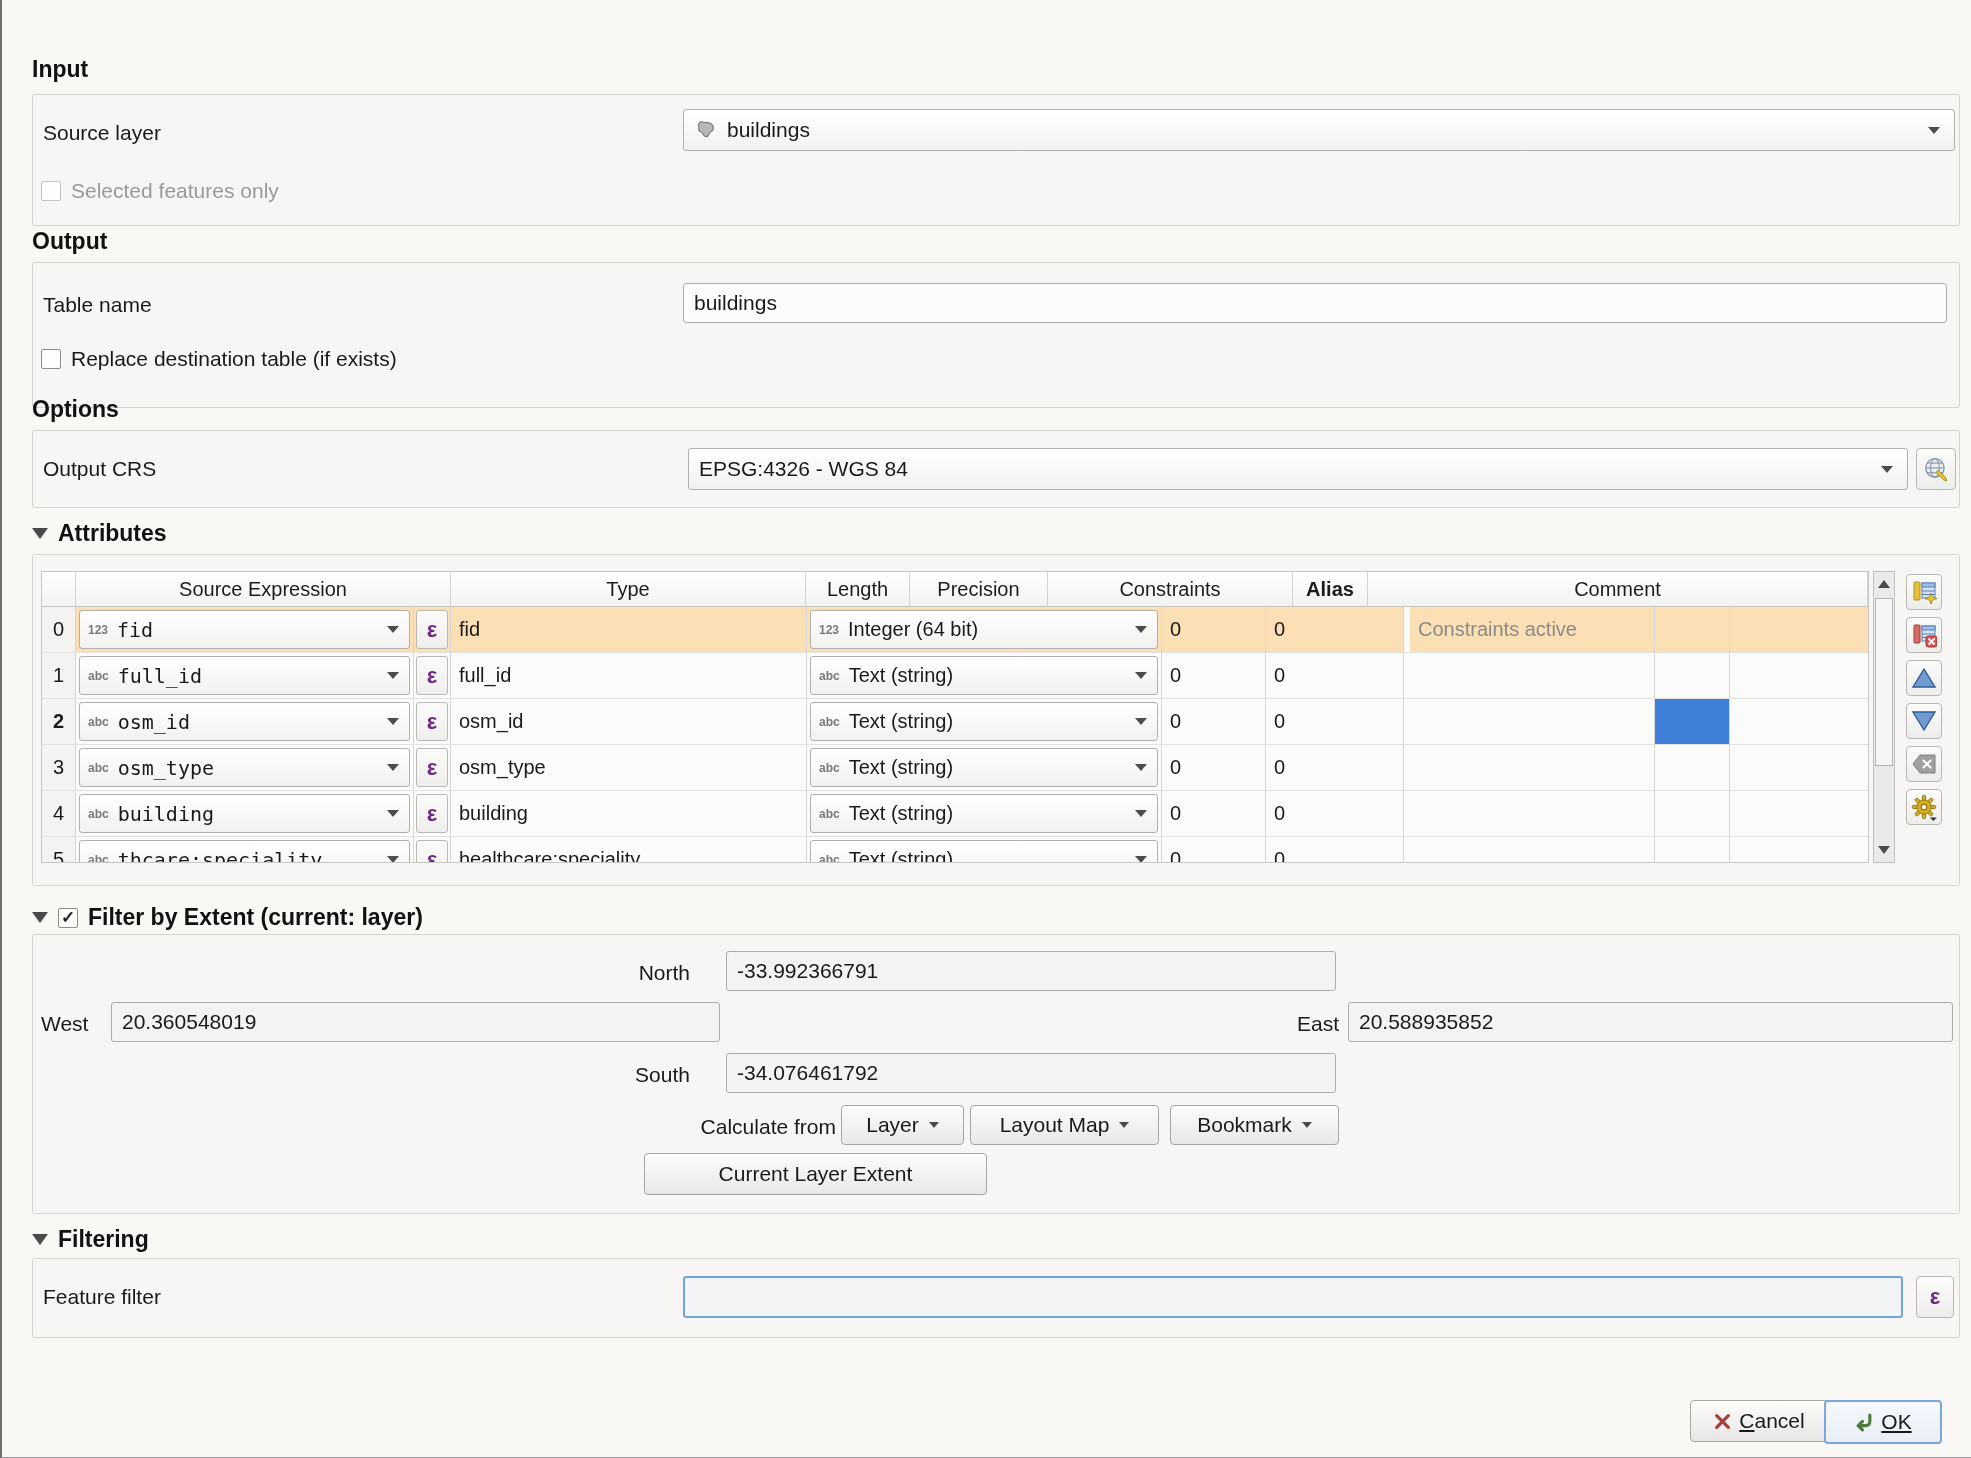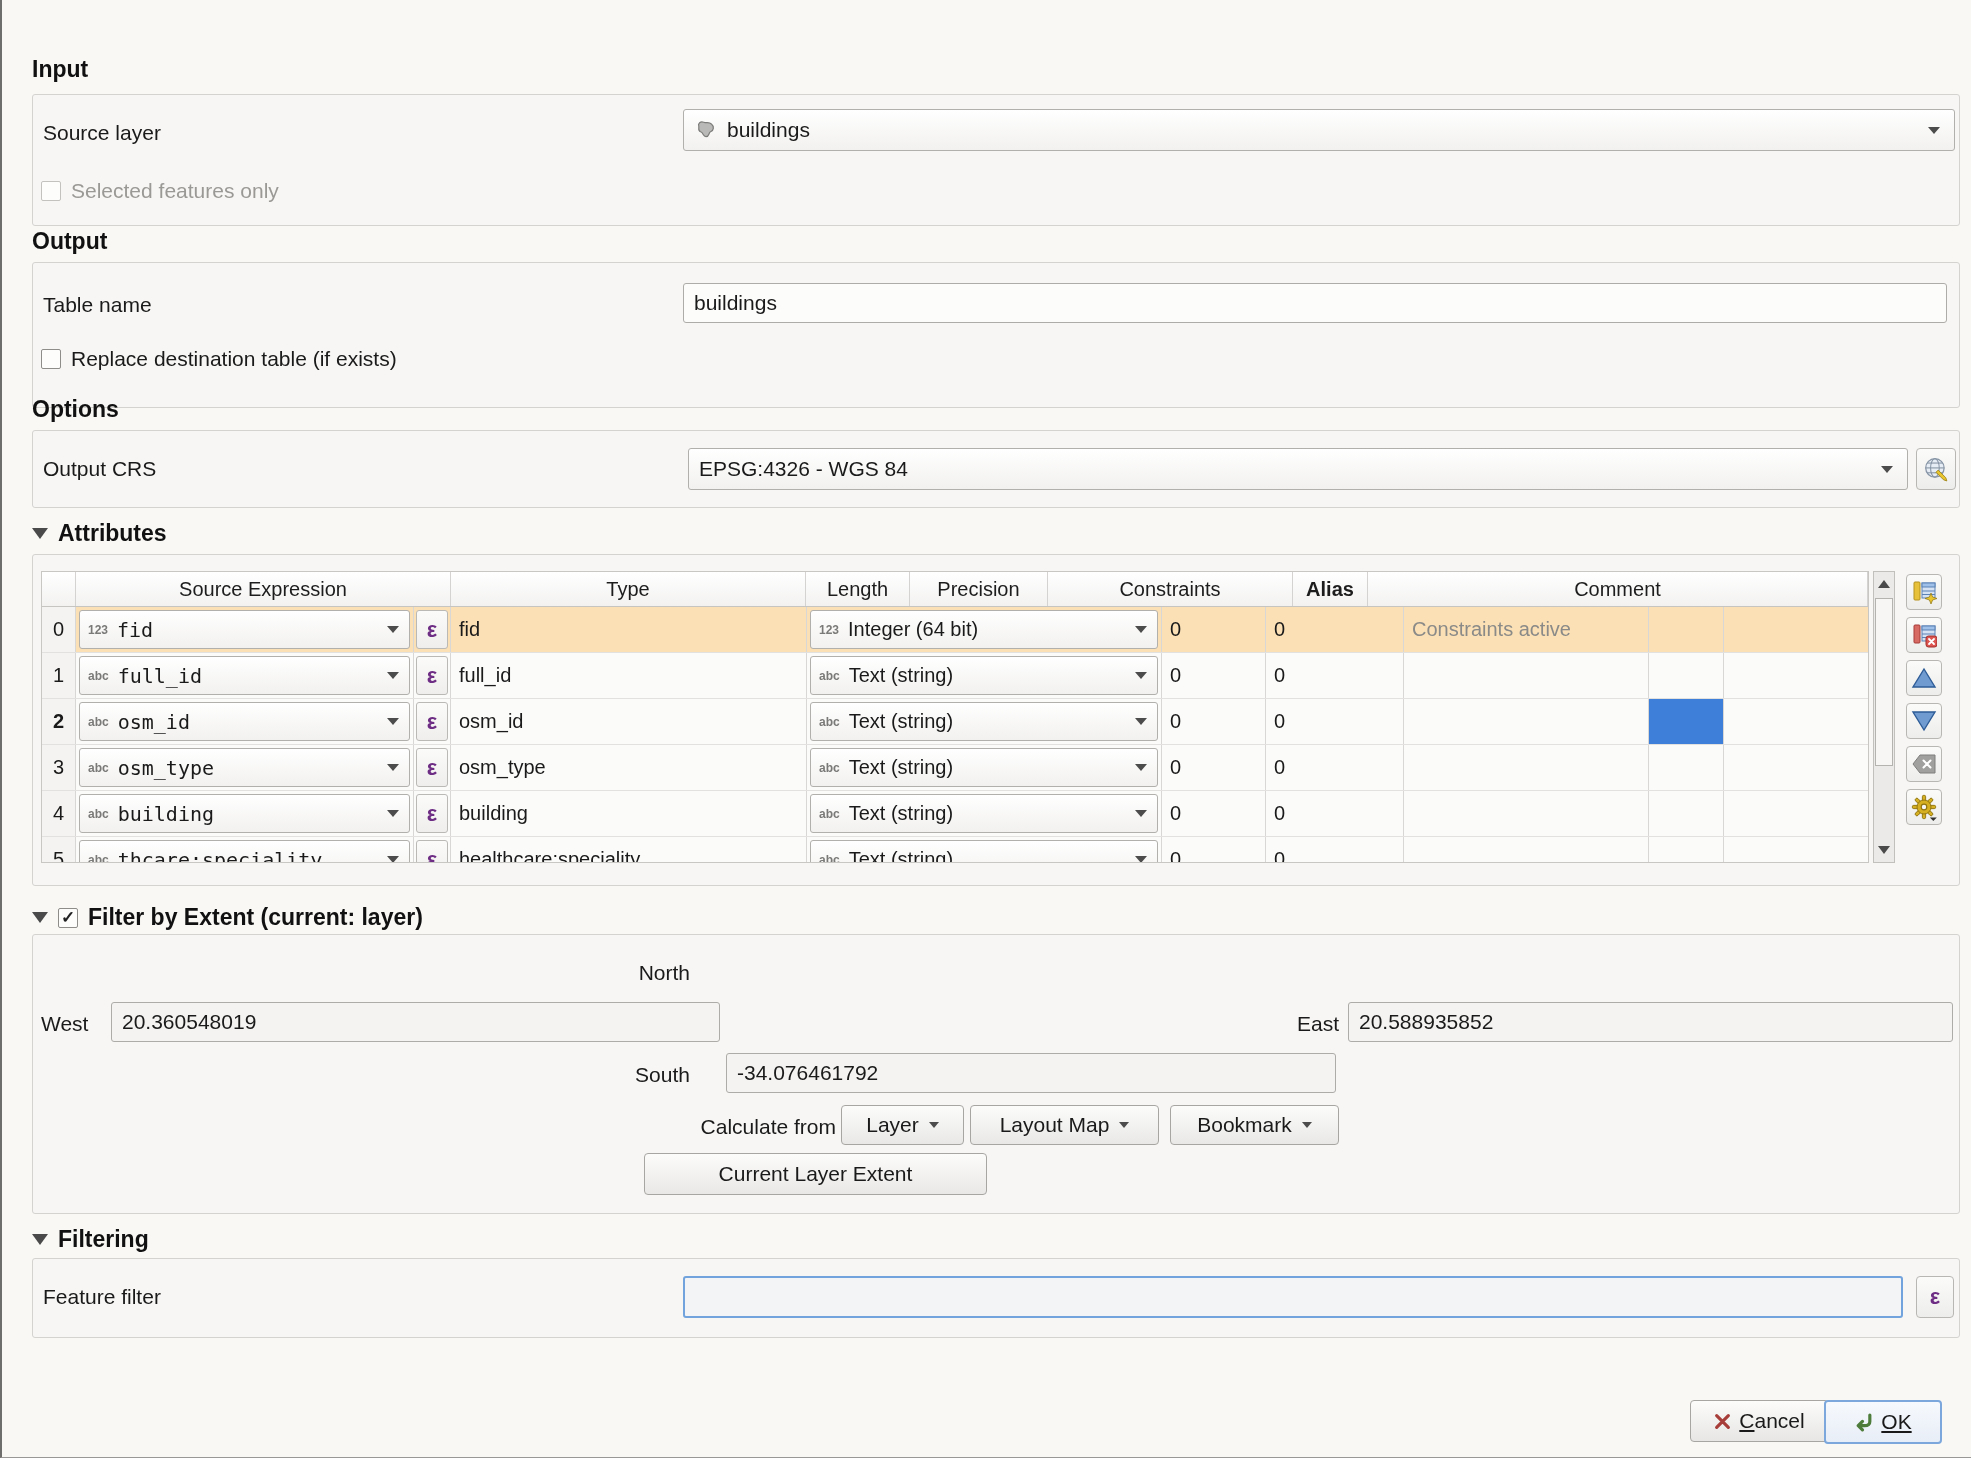--- a/index.html
+++ b/index.html
@@ -48,21 +48,21 @@
   .c.idx.cur{font-weight:bold;}
   .w-idx{width:34px}.w-expr{width:338px;padding:0;}.w-eps{width:37px;padding:0;justify-content:center;}
   .w-name{width:356px}.w-type{width:355px;padding:0;}.w-len{width:104px}.w-prec{width:138px}
   .w-cons{width:245px}.w-alias{width:75px}.w-com{flex:1;border-right:none;}
   .w-exprh{width:375px}
   .tcombo{position:absolute;left:3px;top:3px;right:3px;bottom:3px;font-size:20px;padding:0 10px 0 8px;}
   .ticon{font-size:12px;font-weight:bold;color:#7a7a78;letter-spacing:0;text-align:center;}
   .mono{font-family:"DejaVu Sans Mono",monospace;}
   .rowEps{position:absolute;left:2px;top:3px;right:2px;bottom:3px;display:flex;align-items:center;justify-content:center;
           background:linear-gradient(#fbfbfa,#efeeec);border:1px solid #bbb9b6;border-radius:3px;}
-  .consgray{color:#8a8a88;}
+  .consgray{color:#8a8a88;margin-left:6px;}
   .c.sel{background:#3e7fd9 !important;}
   
   .vscroll{position:absolute;left:1840px;top:16px;width:22px;height:292px;background:#eceae8;border:1px solid #c2c0bd;box-sizing:border-box;}
   .vthumb{position:absolute;left:1px;right:1px;top:26px;height:168px;background:#f7f6f4;border:1px solid #b5b3b0;box-sizing:border-box;}
   .sarrow{position:absolute;left:4px;width:0;height:0;border-left:6px solid transparent;border-right:6px solid transparent;}
   .sarrow.up{top:8px;border-bottom:8px solid #4a4a4a;}
   .sarrow.dn{bottom:8px;border-top:8px solid #4a4a4a;}
   
   .xbtn{position:absolute;display:flex;align-items:center;justify-content:center;gap:8px;
         background:linear-gradient(#fcfcfb,#e9e8e6);border:1px solid #a8a6a3;border-radius:4px;
@@ -396,20 +396,21 @@
     </div>
   </div>
 
   <div class="sechdr" style="top:904px">
     <span class="tri"></span>
     <span class="cb">✓</span>
     <span>Filter by Extent (current: layer)</span>
   </div>
   <div class="gb" style="top:934px;height:280px">
     <div class="flabel rlabel" style="left:507px;top:26px;width:150px">North</div>
+    <input class="tinput extinput" style="left: 693px; top: 16px; width: 610px; height: 40px;" value="-33.992366791">
 
     <div class="flabel" style="left:8px;top:77px">West</div>
     <input class="tinput extinput" style="left: 78px; top: 67px; width: 609px; height: 40px;" value="20.360548019">
 
     <div class="flabel rlabel" style="left:1156px;top:77px;width:150px">East</div>
     <input class="tinput extinput" style="left: 1315px; top: 67px; width: 605px; height: 40px;" value="20.588935852">
 
     <div class="flabel rlabel" style="left:507px;top:128px;width:150px">South</div>
     <input class="tinput extinput" style="left: 693px; top: 118px; width: 610px; height: 40px;" value="-34.076461792">
 

